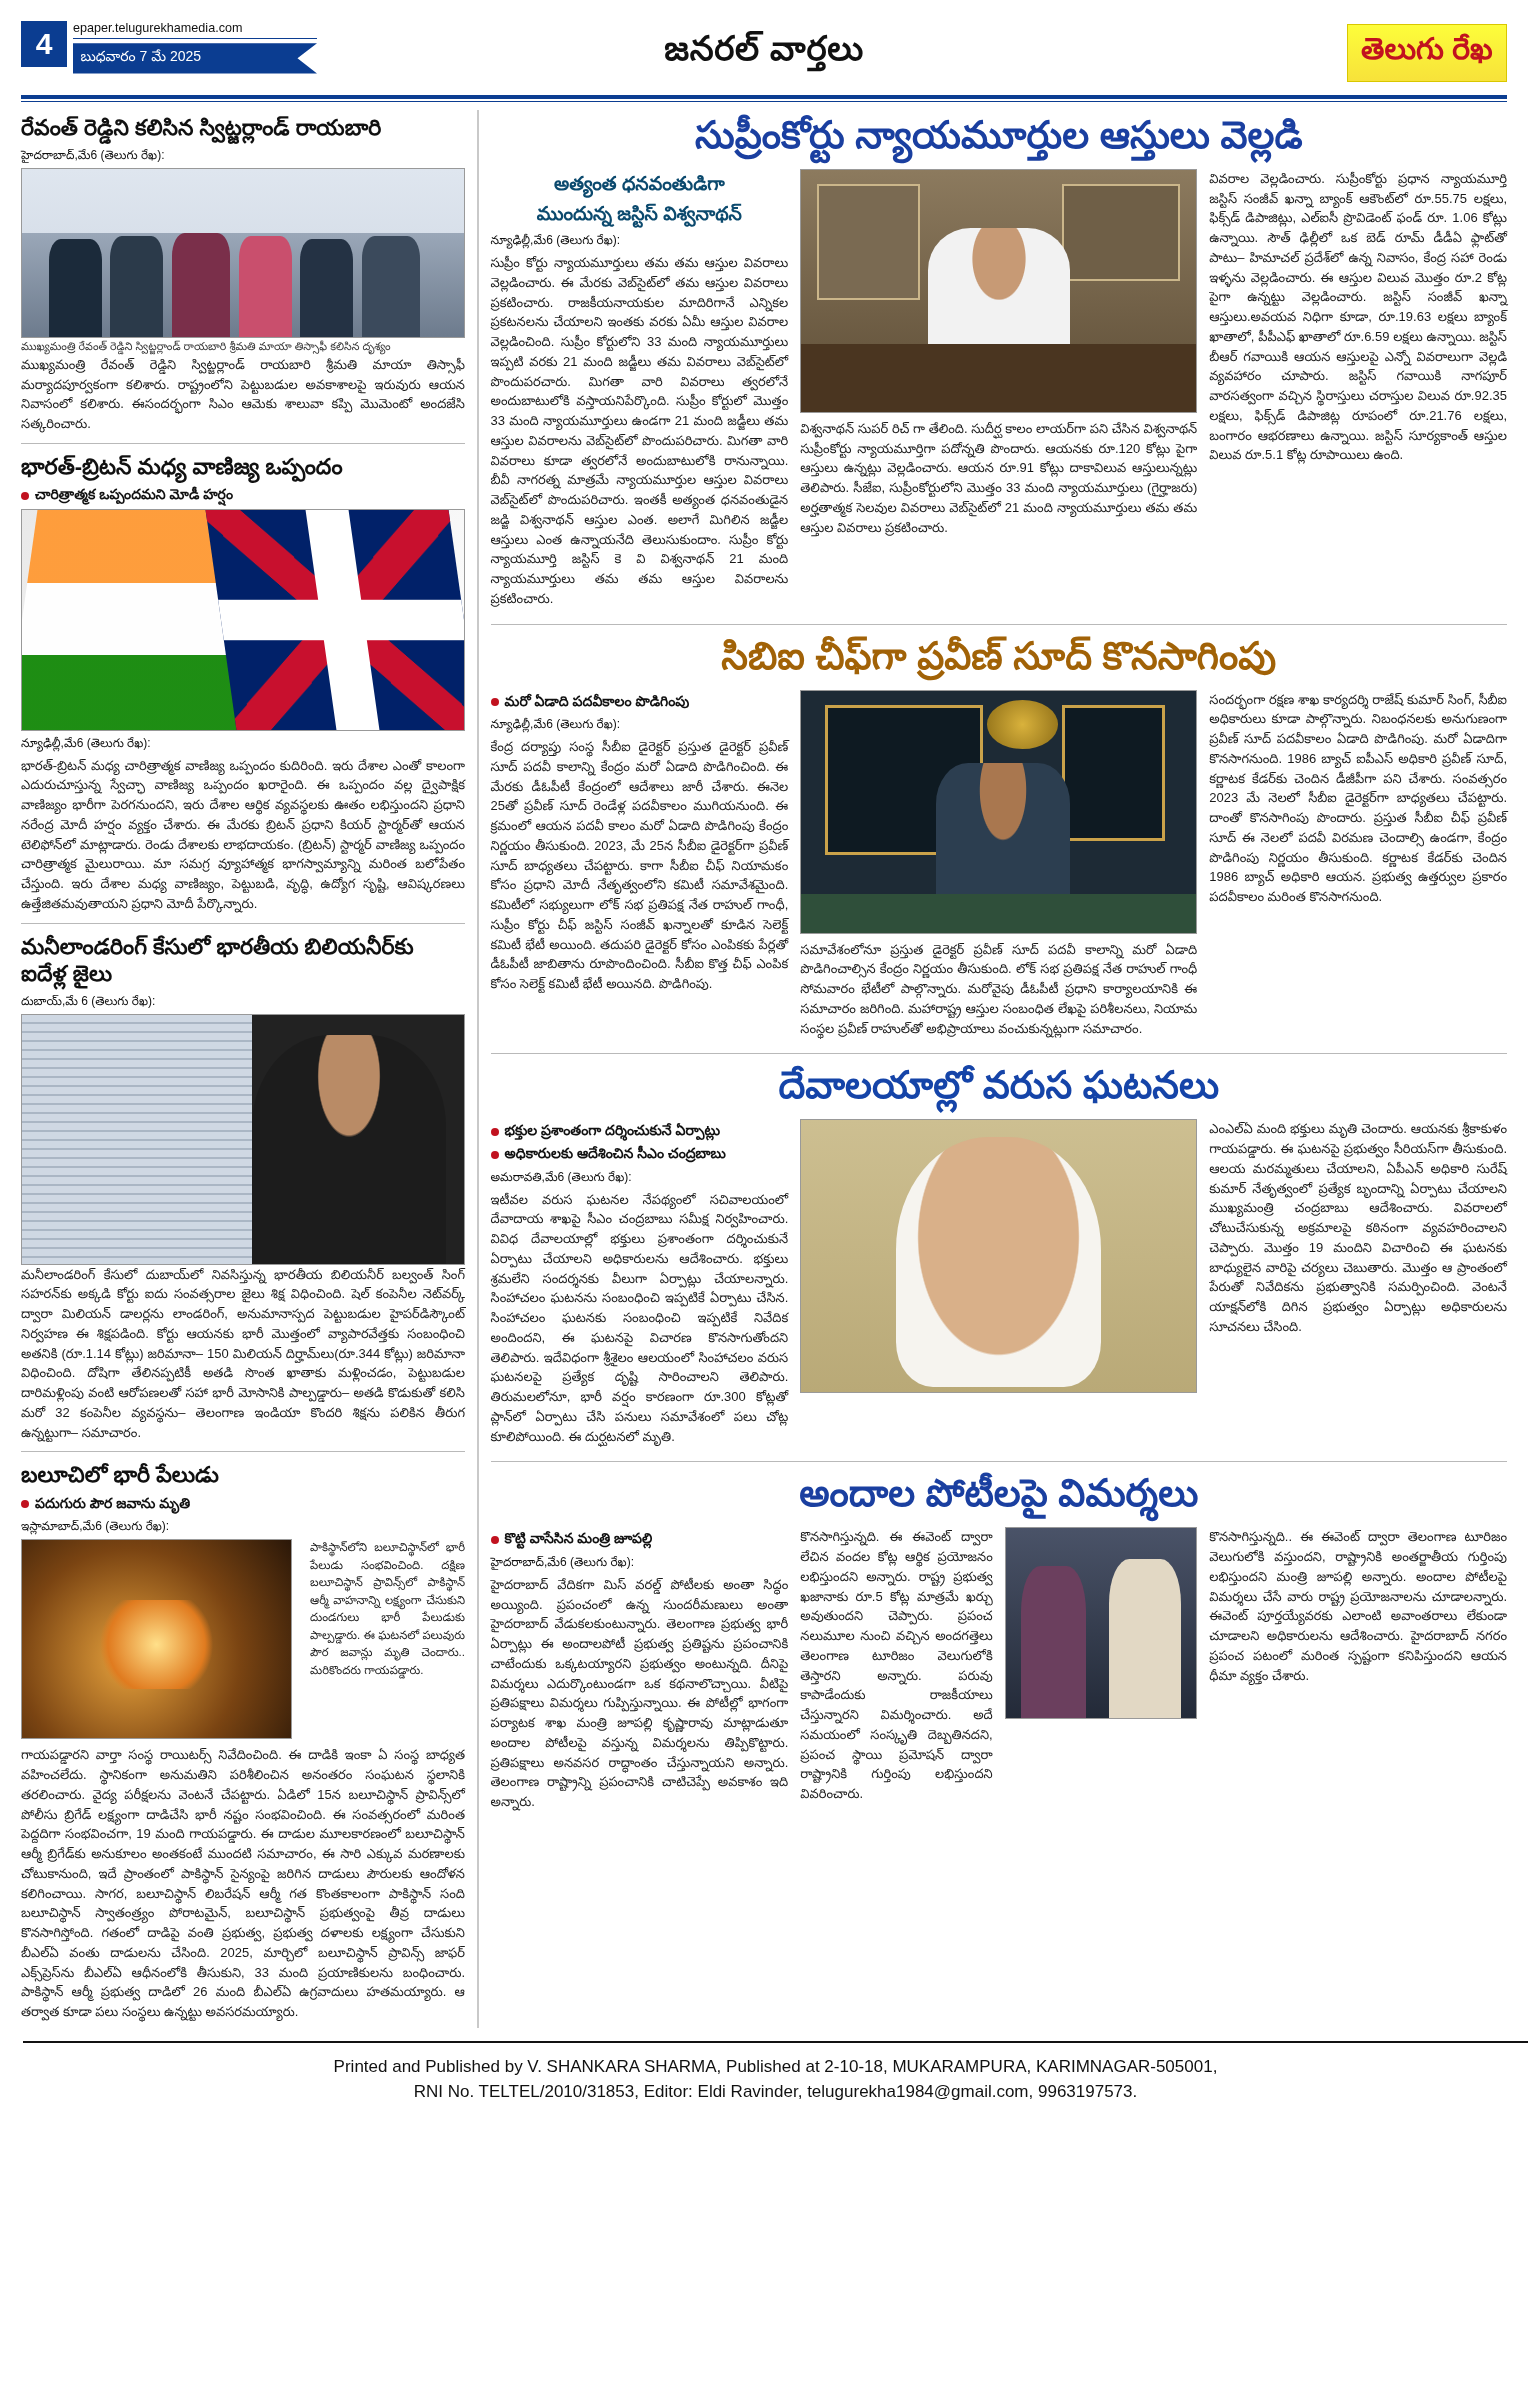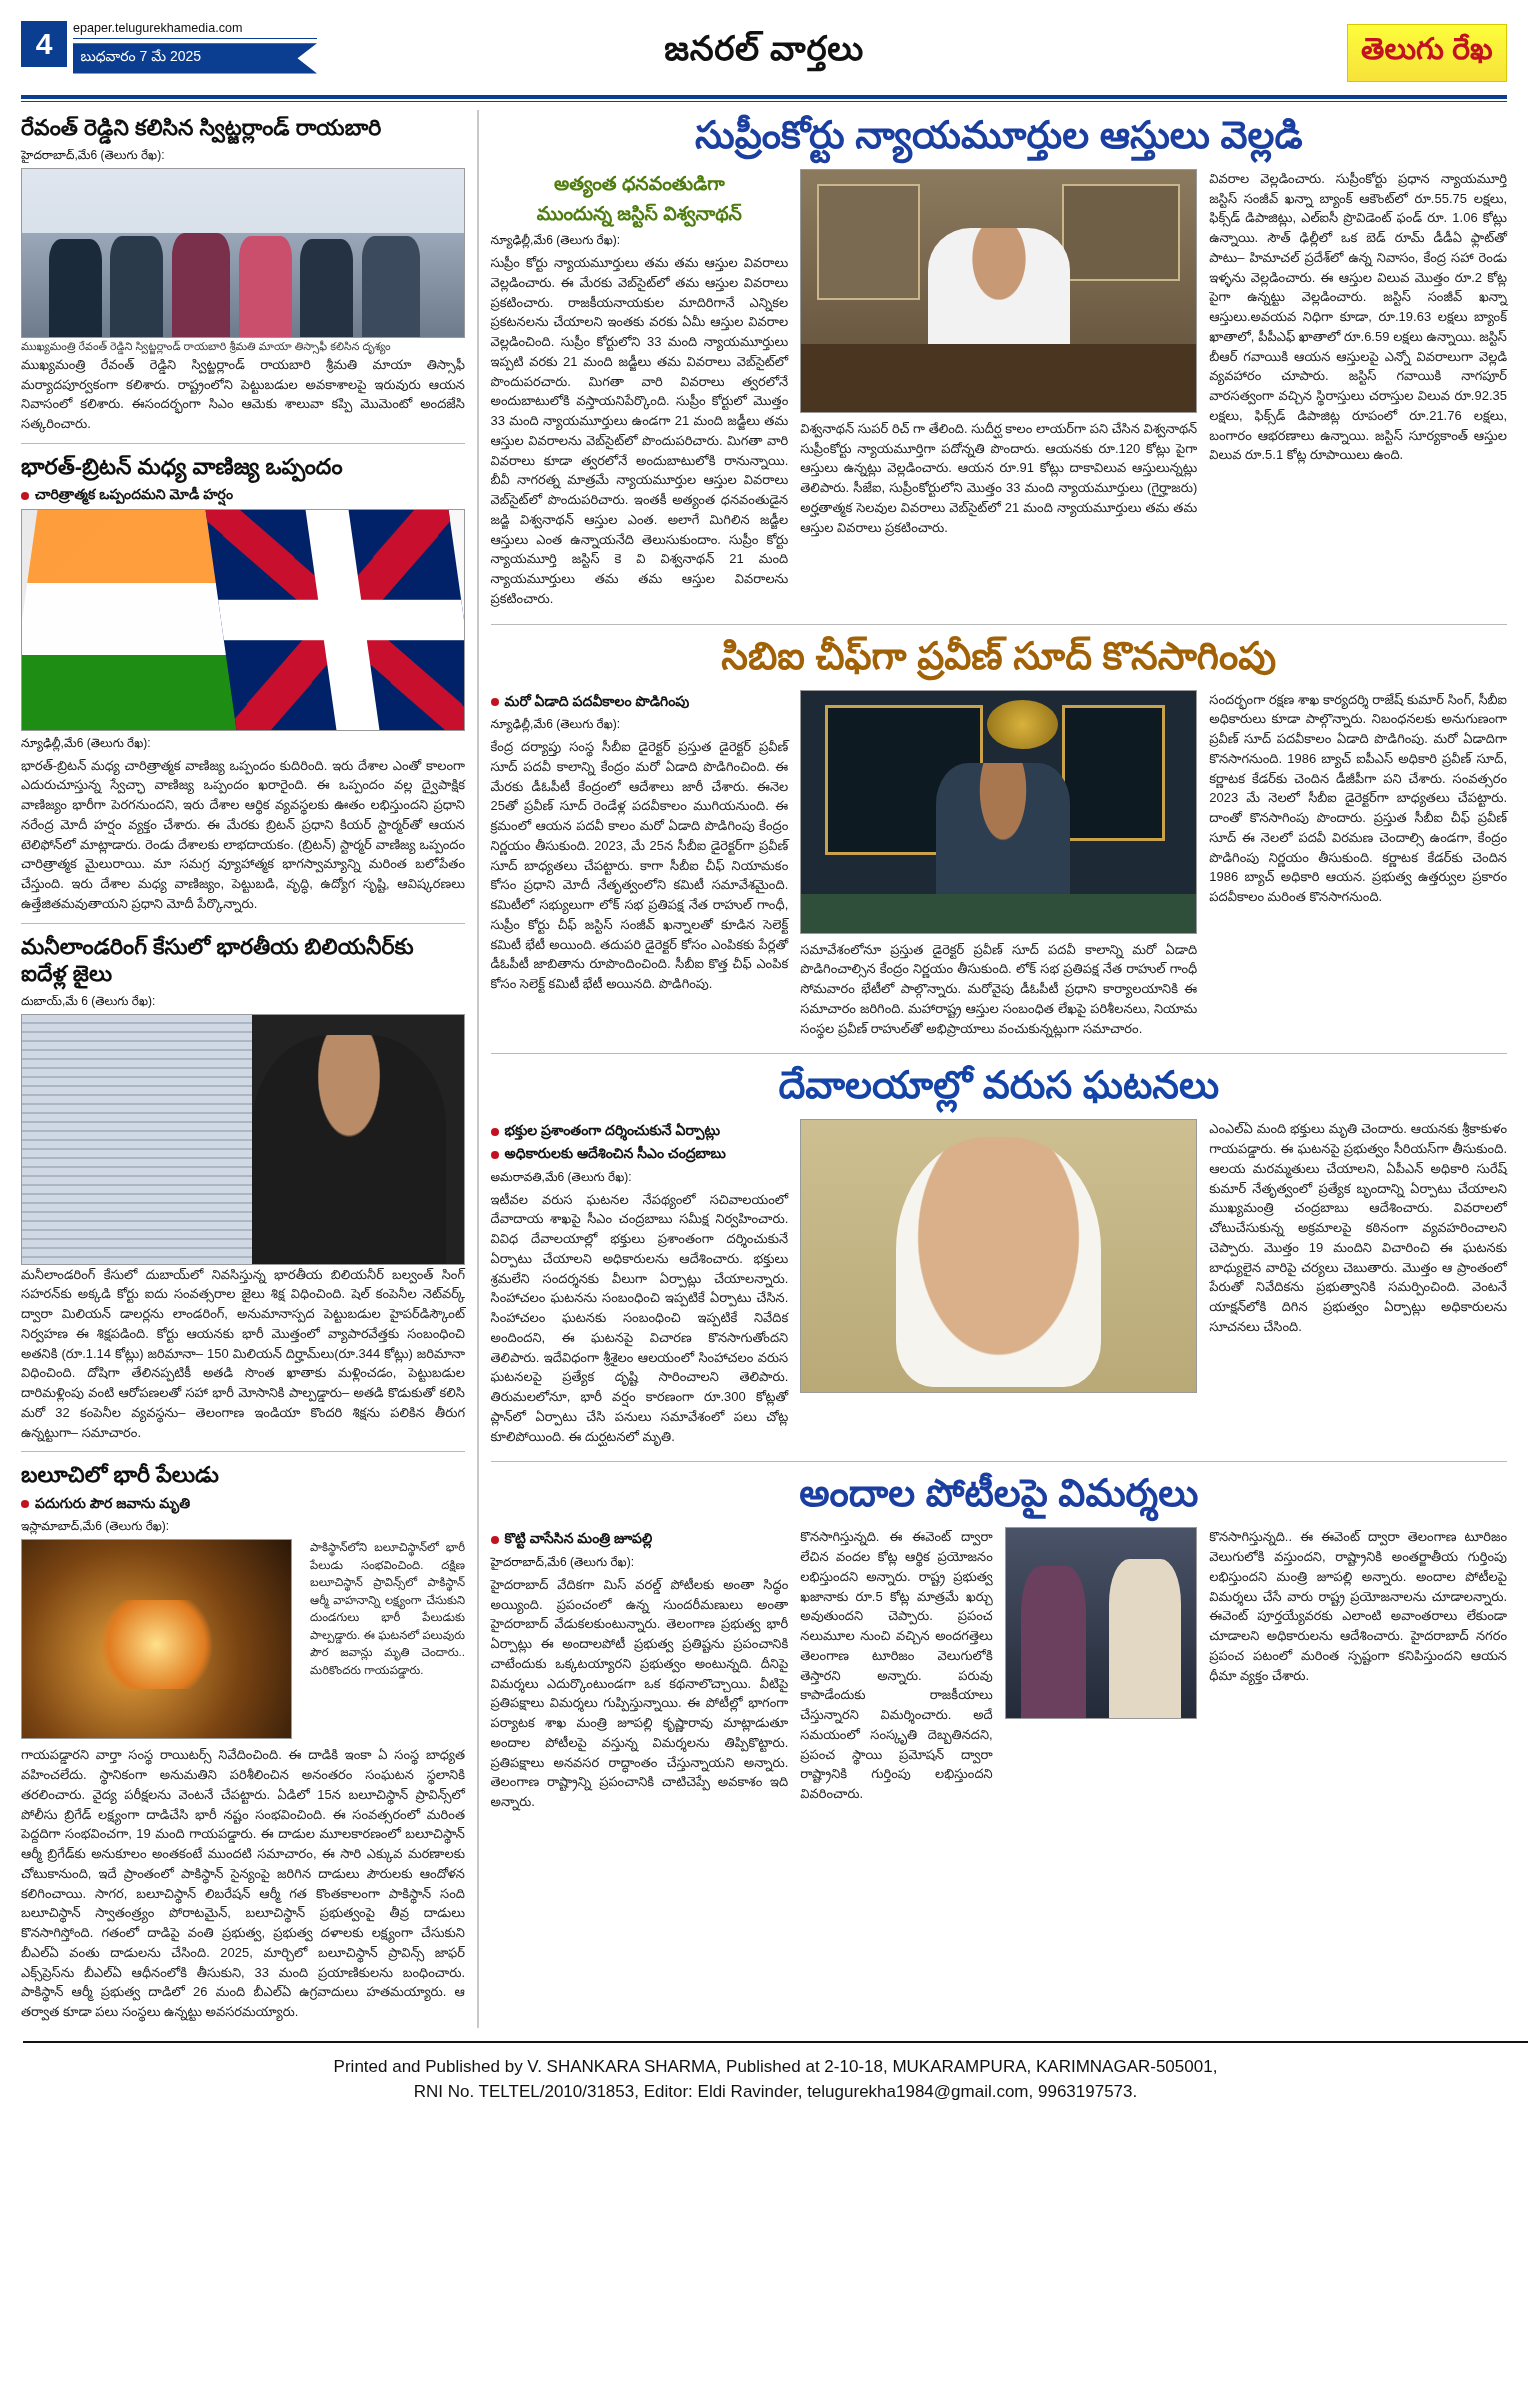--- a/index.html
+++ b/index.html
@@ -113,21 +113,21 @@
     color: #1a3fa0;
     text-align: center;
     line-height: 1.2;
     margin: 3px 0 10.4px 0;
   }
   .headline-big.red { color:#a16207; }
   .headline-big.blue2 { color:#1544a8; }
   .subhead {
     font-size: 19px;
     font-weight: bold;
-    color: #4d7c0f;
+    color: #0c4a6e;
     text-align:center;
     line-height:1.3;
     margin: 3px 0 6px 0;
   }
   .bullet-line {
     display:flex; align-items:flex-start; gap:6px;
     font-size: 14px; font-weight: bold; color:#111;
     margin: 3px 0;
   }
   .bullet-dot {

